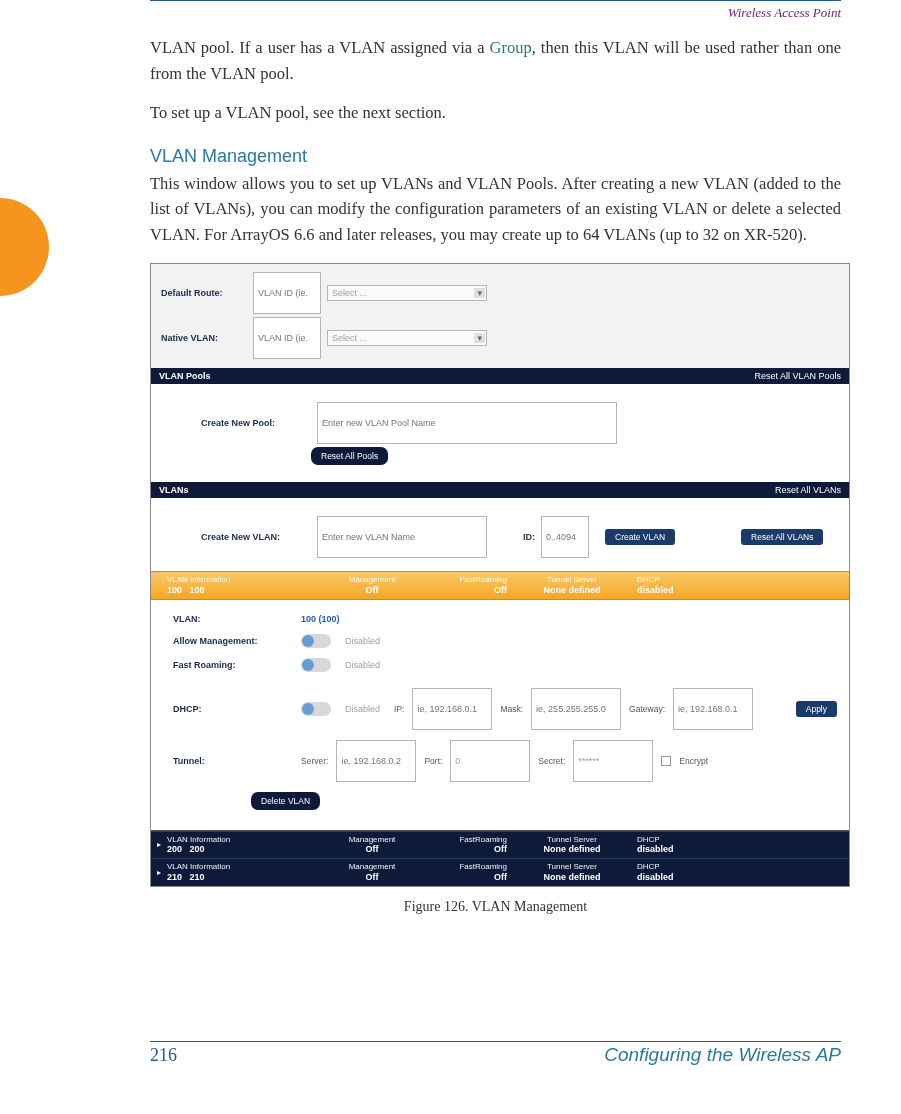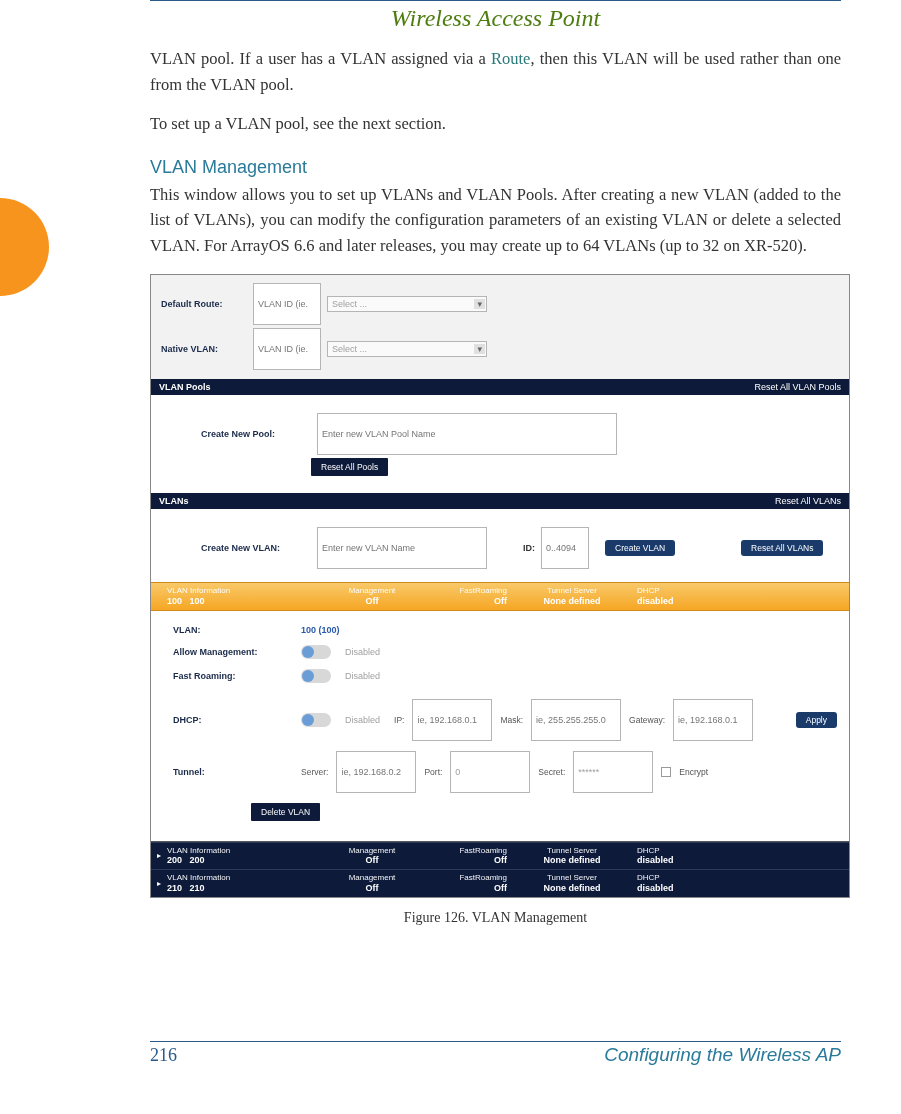--- a/index.html
+++ b/index.html
@@ -14,24 +14,24 @@
   .page {
     padding: 0 60px 0 150px;
     position: relative;
     height: 100%;
   }
   .header-line {
     border-top: 1.5px solid #2a5a8a;
     margin-bottom: 4px;
   }
   .header-title {
-    text-align: center;
-    color: #4d7c0f;
+    text-align: right;
+    color: #701a75;
     font-family: Georgia, serif;
-    font-size: 24px;
+    font-size: 13px;
     font-style: italic;
     margin-bottom: 14px;
   }
   .body-text {
     font-size: 16.5px;
     line-height: 1.55;
     color: #333;
     text-align: justify;
     margin-bottom: 14px;
   }
@@ -117,21 +117,21 @@
   }
   .ss-bar .right { font-weight: normal; }
   .ss-section-body {
     background: #fff;
     padding: 18px 10px 14px 10px;
   }
   .ss-btn-dark {
     background: #0d1a3a;
     color: #fff;
     border: none;
-    border-radius: 1px;
+    border-radius: 7px;
     padding: 4px 10px;
     font-size: 8.5px;
     font-family: inherit;
     cursor: pointer;
   }
   .ss-btn-blue {
     background: #1a3a6a;
     color: #fff;
     border: none;
     border-radius: 3px;
@@ -236,21 +236,21 @@
 </head>
 <body>
 
 <div class="page">
   <div class="orange-tab"></div>
 
   <div class="header-line"></div>
   <div class="header-title">Wireless Access Point</div>
 
   <p class="body-text">
-    <span>VLAN pool. If a user has a VLAN assigned via a </span><span class="link">Route</span><span>, then this VLAN will be used rather than one from the VLAN pool.</span>
+    <span>VLAN pool. If a user has a VLAN assigned via a </span><span class="link">Group</span><span>, then this VLAN will be used rather than one from the VLAN pool.</span>
   </p>
 
   <p class="body-text">To set up a VLAN pool, see the next section.</p>
 
   <h3 class="section-heading">VLAN Management</h3>
 
   <p class="body-text">This window allows you to set up VLANs and VLAN Pools. After creating a new VLAN (added to the list of VLANs), you can modify the configuration parameters of an existing VLAN or delete a selected VLAN. For ArrayOS 6.6 and later releases, you may create up to 64 VLANs (up to 32 on XR-520).</p>
 
   <div class="figure-wrap">
     <div class="screenshot">

